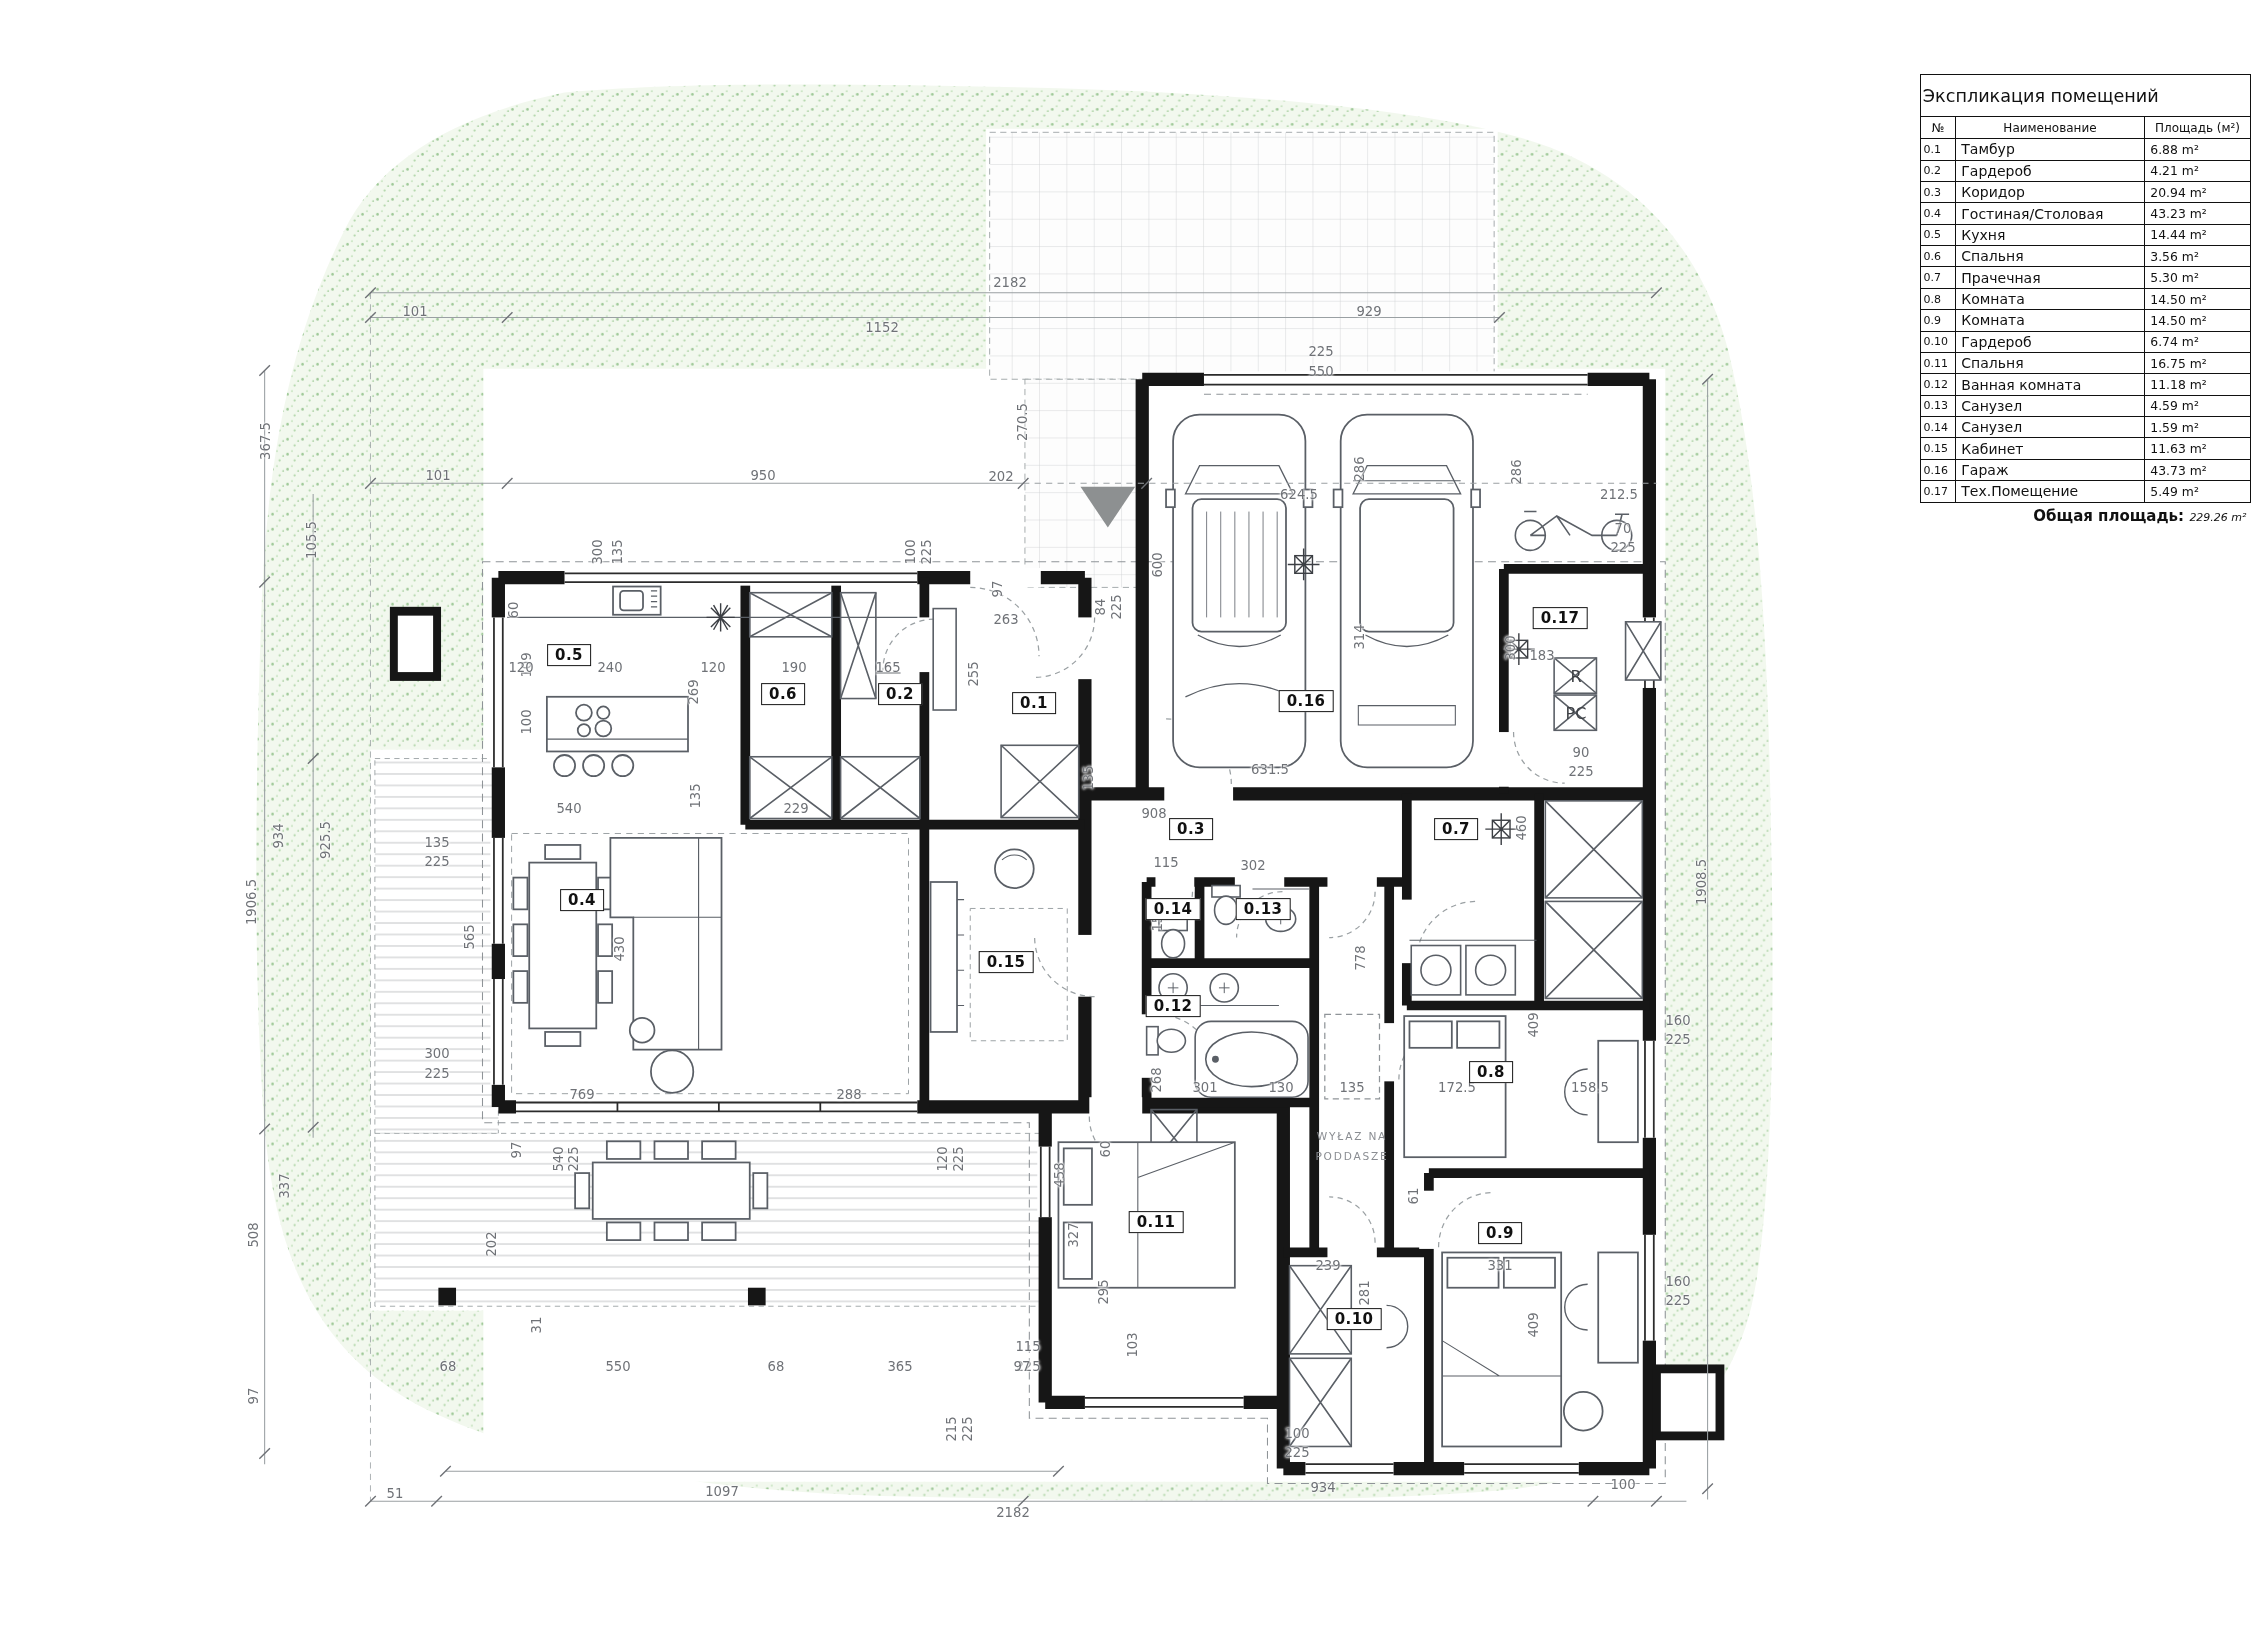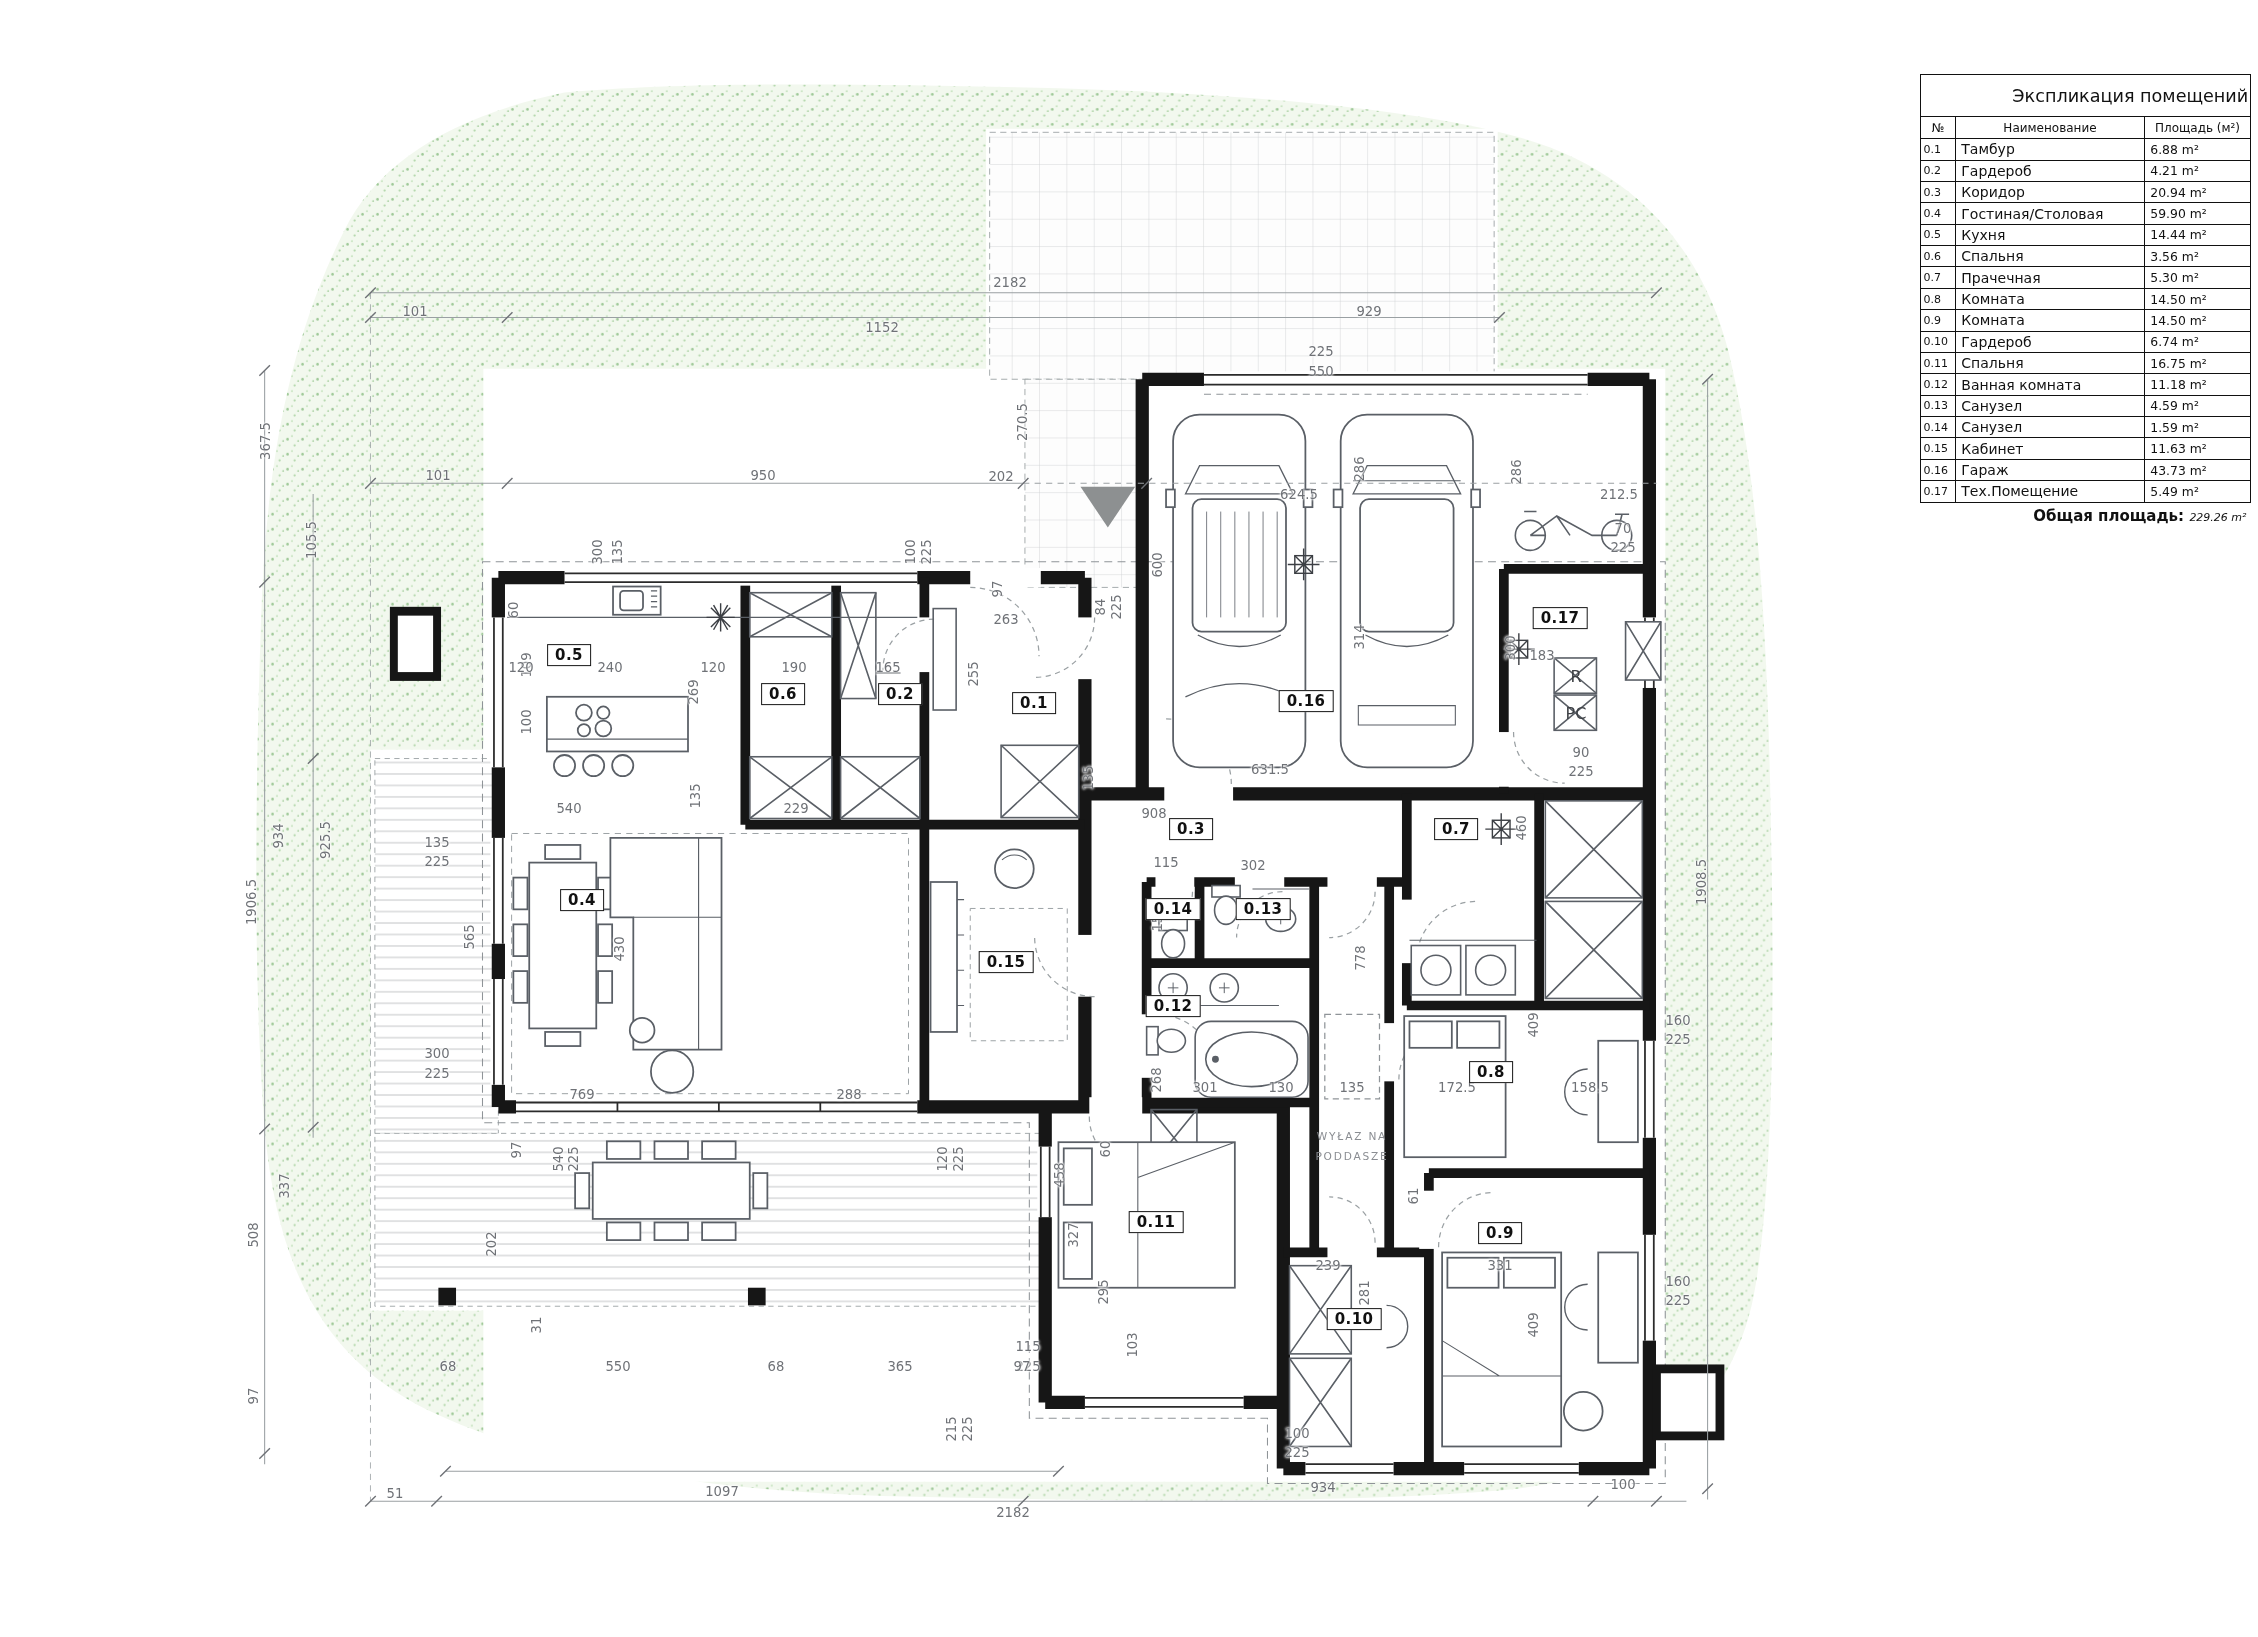--- a/index.html
+++ b/index.html
@@ -12,21 +12,21 @@
   .dim.r90{transform:translate(-50%,-50%) rotate(-90deg);}
   .tag{position:absolute;transform:translate(-50%,-50%);border:1.8px solid #161616;background:#fff;
        padding:0.9px 7px;font:bold 15px "DejaVu Sans",sans-serif;color:#111;letter-spacing:0.4px;}
   .ann-note{position:absolute;transform:translate(-50%,-50%);font:10.6px "DejaVu Sans",sans-serif;
        color:#8a8d92;letter-spacing:1.8px;white-space:nowrap;}
   .ann-panel{position:absolute;transform:translate(-50%,-50%);font:16px "DejaVu Sans",sans-serif;
        color:#3c3f44;}
   
   #legend{position:absolute;left:1920px;top:74px;width:330px;color:#111;}
   #legend table{width:100%;border-collapse:collapse;table-layout:fixed;}
-  #legend .title-cell{border:1.4px solid #111;text-align:right;font-size:17.6px;padding:10.6px 1.8px;}
+  #legend .title-cell{border:1.4px solid #111;text-align:left;font-size:17.6px;padding:10.6px 1.8px;}
   #legend th{border:1.1px solid #111;font-weight:normal;font-size:12px;text-align:center;padding:3.5px 1.8px;}
   #legend td{border:1.1px solid #111;font-size:14px;padding:2.2px 5.3px;overflow:hidden;white-space:nowrap;}
   #legend td.c-num{font-size:11px;padding:2.2px 2.6px;}
   #legend td.c-area{font-size:12.4px;}
   #legend-total{display:flex;justify-content:flex-end;align-items:baseline;gap:5.3px;margin-top:4.4px;padding-right:3.5px;}
   #legend-total .lbl{font-weight:bold;font-size:15px;}
   #legend-total .val{font-size:11px;font-style:italic;}
 </style>
 </head>
 <body>
@@ -555,21 +555,21 @@
             <td class="c-area">4.21 m²</td>
           </tr>
           <tr>
             <td class="c-num">0.3</td>
             <td class="c-name">Коридор</td>
             <td class="c-area">20.94 m²</td>
           </tr>
           <tr>
             <td class="c-num">0.4</td>
             <td class="c-name">Гостиная/Столовая</td>
-            <td class="c-area">59.90 m²</td>
+            <td class="c-area">43.23 m²</td>
           </tr>
           <tr>
             <td class="c-num">0.5</td>
             <td class="c-name">Кухня</td>
             <td class="c-area">14.44 m²</td>
           </tr>
           <tr>
             <td class="c-num">0.6</td>
             <td class="c-name">Спальня</td>
             <td class="c-area">3.56 m²</td>

